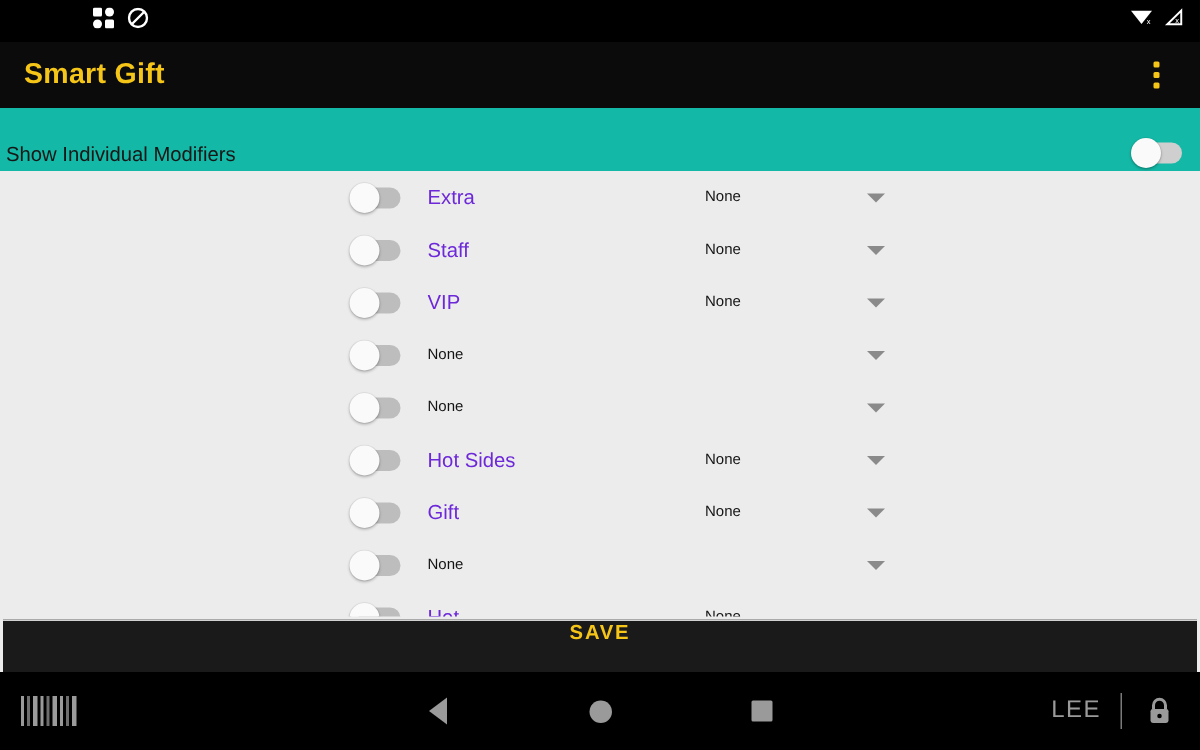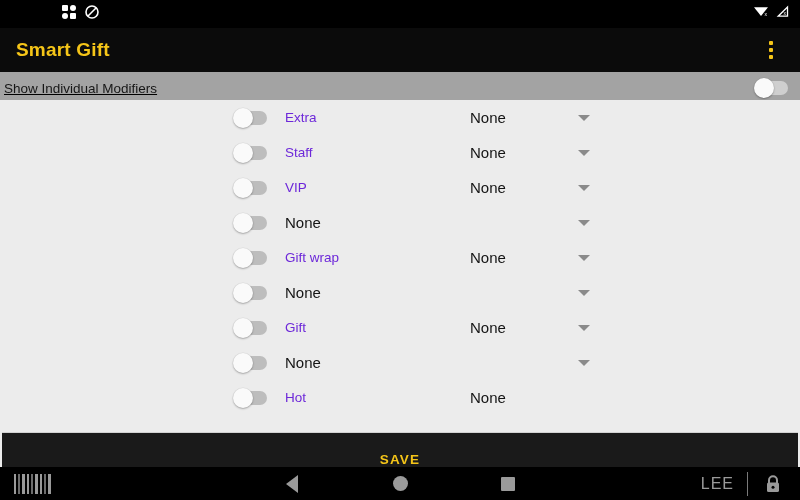--- a/index.html
+++ b/index.html
@@ -83,25 +83,24 @@
   .overflow-btn i {
     display: block;
     width: 4px;
     height: 4px;
     background: #f5c518;
     border-radius: 1px;
   }
 
   
   .header-block {
-    background: #a3a3a3;
-    flex: 0 0 auto;
-    padding: 4px 0 0 0;
+    background: #14b8a6;
+    flex: 0 0 auto;
+    padding: 18px 0 0 0;
     position: relative;
-    text-decoration: underline;
   }
   .header-row {
     display: flex;
     align-items: center;
     padding: 0 12px 0 4px;
     height: 24px;
   }
   .header-title {
     font-size: 13.5px;
     color: #161616;
@@ -170,21 +169,21 @@
     white-space: nowrap;
     overflow: hidden;
   }
   .mod-select {
     display: flex;
     align-items: center;
     flex: 1 1 auto;
     cursor: pointer;
   }
   .mod-value {
-    font-size: 15px;
+    font-size: 10px;
     color: #141414;
     flex: 1 1 auto;
   }
   .caret {
     width: 0;
     height: 0;
     border-left: 6px solid transparent;
     border-right: 6px solid transparent;
     border-top: 6px solid #8a8a8a;
     margin-left: 6px;
@@ -194,35 +193,35 @@
   
   .save-wrap {
     flex: 0 0 auto;
     background: #ececec;
     padding: 2px 2px 0 2px;
   }
   .save-btn {
     height: 34px;
     background: #1a1a1a;
     display: flex;
-    align-items: flex-end;
+    align-items: flex-start;
     justify-content: center;
     cursor: pointer;
     border-top: 1px solid #d2d2d2;
   }
   .save-btn span {
     color: #f5c518;
     font-size: 13.5px;
     font-weight: bold;
     letter-spacing: 1.2px;
   }
 
   
   .navbar {
-    height: 33px;
+    height: 52px;
     background: #000;
     flex: 0 0 auto;
     display: flex;
     align-items: center;
     position: relative;
     padding: 0 14px;
   }
   .nav-barcode {
     display: flex;
     align-items: flex-end;
@@ -402,31 +401,31 @@
           <span class="mod-select">
             <span class="mod-value">None</span>
             <span class="caret"></span>
           </span>
         </div>
         <div class="mod-row">
           <span class="switch">
             <span class="track"></span>
             <span class="thumb"></span>
           </span>
-          <span class="mod-label">Gift wrap</span>
-          <span class="mod-select">
-            <span class="mod-value">None</span>
-            <span class="caret"></span>
-          </span>
-        </div>
-        <div class="mod-row">
-          <span class="switch">
-            <span class="track"></span>
-            <span class="thumb"></span>
-          </span>
+          <span class="mod-select">
+            <span class="mod-value">None</span>
+            <span class="caret"></span>
+          </span>
+        </div>
+        <div class="mod-row">
+          <span class="switch">
+            <span class="track"></span>
+            <span class="thumb"></span>
+          </span>
+          <span class="mod-label">Hot Sides</span>
           <span class="mod-select">
             <span class="mod-value">None</span>
             <span class="caret"></span>
           </span>
         </div>
         <div class="mod-row">
           <span class="switch">
             <span class="track"></span>
             <span class="thumb"></span>
           </span>

